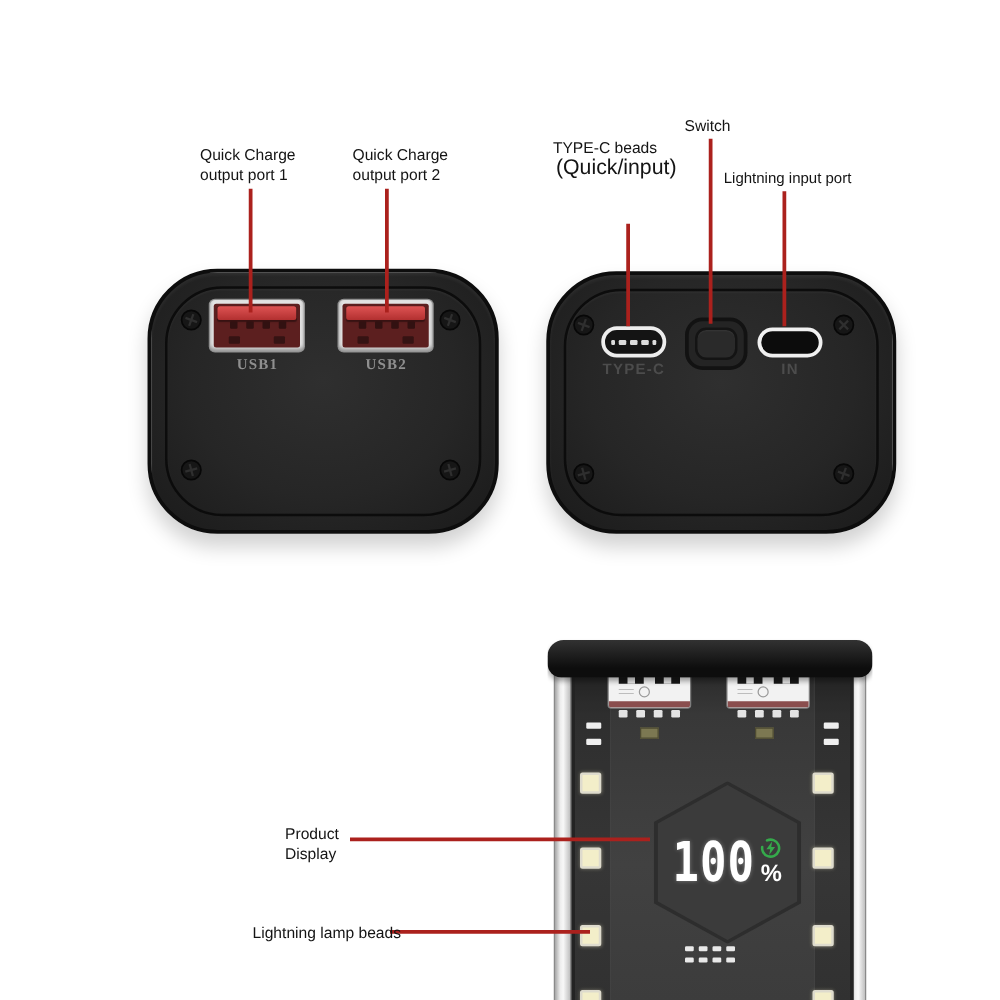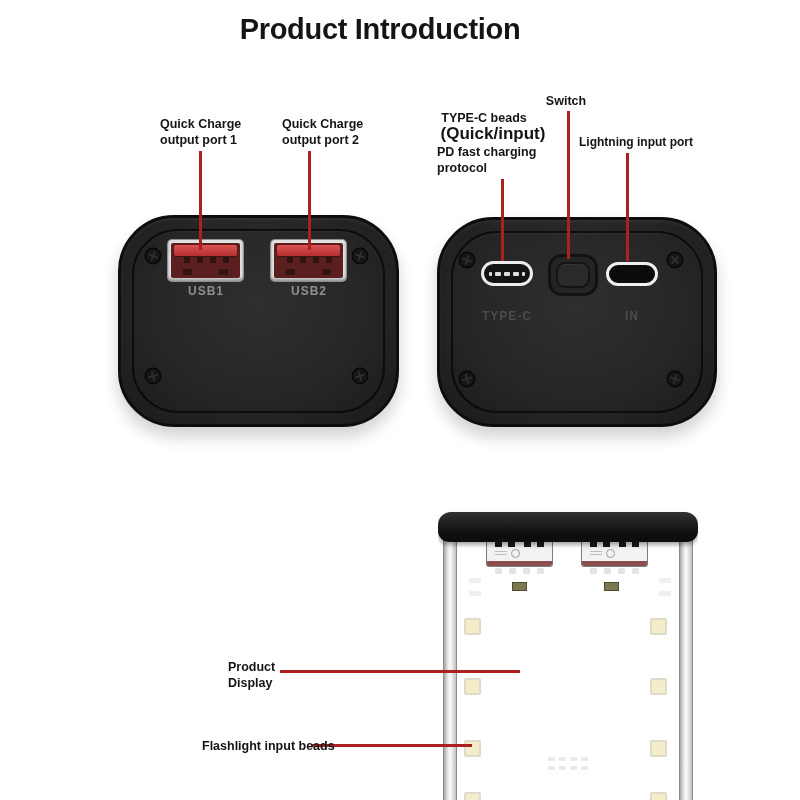--- a/index.html
+++ b/index.html
@@ -1,33 +1,33 @@
 <!DOCTYPE html>
 <html><head>
 <meta charset="utf-8">
 <style>
   html,body{margin:0;padding:0;}
   body{font-family:"Liberation Sans",sans-serif;background:#ffffff;}
   .stage{position:relative;width:800px;height:800px;background:#ffffff;overflow:hidden;margin:0 auto;}
-  .lbl{position:absolute;color:#141414;font-weight:700;font-size:12.5px;line-height:16px;white-space:pre-line;z-index:6;}
+  .lbl{position:absolute;color:#141414;font-weight:400;font-size:12.5px;line-height:16px;white-space:pre-line;z-index:6;}
   .lbl.center{transform:translateX(-50%);text-align:center;}
   .vline{position:absolute;width:2.5px;background:#ab211d;z-index:5;}
   .hline{position:absolute;height:2.5px;background:#ab211d;z-index:5;}
 
   .title{position:absolute;top:13px;left:380px;transform:translateX(-50%);font-size:29px;font-weight:800;color:#151515;letter-spacing:-0.3px;white-space:nowrap;z-index:6;}
 
   
   .device{position:absolute;border-radius:56px;border:3px solid #0d0d0d;
     background:radial-gradient(ellipse at 50% 42%, #2f2f2f 0%, #262626 55%, #1a1a1a 100%);
     box-shadow:0 10px 16px rgba(0,0,0,0.18), inset 0 2px 3px rgba(255,255,255,0.06);z-index:1;}
   .inner-ring{position:absolute;inset:11px;border-radius:46px;border:2px solid rgba(8,8,8,0.85);
     box-shadow:inset 0 1px 2px rgba(255,255,255,0.05);}
   .screw{position:absolute;width:18px;height:18px;}
   .port-label{position:absolute;width:70px;text-align:center;font-size:12px;font-weight:600;letter-spacing:1px;}
-  .lbl-gray{color:#8f8f8f;} .lbl-dark{color:#4c4c4c;margin-top:21px;}
+  .lbl-gray{color:#8f8f8f;font-family:Liberation Serif, serif;} .lbl-dark{color:#4c4c4c;}
 
   
   .usbport{position:absolute;width:75px;height:41px;background:#e3e3e3;border-radius:4px;padding:3px;
     box-sizing:border-box;box-shadow:0 0 0 1px #8f8f8f, inset 0 -2px 3px rgba(0,0,0,0.35);}
   .cavity{position:relative;width:100%;height:100%;background:#5c1f1f;border-radius:2px;overflow:hidden;}
   .tongue{position:absolute;top:2px;left:3px;right:3px;height:11px;border-radius:2px;
     background:linear-gradient(180deg,#de5353,#b23030);box-shadow:0 1px 1px rgba(0,0,0,0.4);}
   .pin{position:absolute;top:14px;width:6px;height:6px;background:#321111;border-radius:1px;}
   .blockl,.blockr{position:absolute;bottom:3px;width:9px;height:6px;background:#351313;border-radius:1px;}
   .blockl{left:12px;} .blockr{right:12px;}
@@ -77,33 +77,30 @@
     letter-spacing:1px;transform:scaleX(0.8);transform-origin:left top;text-shadow:0 0 4px rgba(255,255,255,0.35);}
   .disp-side{display:flex;flex-direction:column;align-items:center;gap:3px;margin-left:-12px;padding-top:2px;}
   .pct{font-size:19px;font-weight:700;color:#ffffff;line-height:20px;}
   .vent{position:absolute;width:7px;height:4px;background:#e9e9e9;border-radius:1px;z-index:3;}
 </style>
 </head>
 <body>
 
 <div class="stage">
 
-  <div class="title">Product Introduction</div>
 
   <div class="lbl" style="left:160px;top:116px;">Quick Charge
 output port 1</div>
   <div class="lbl" style="left:282px;top:116px;">Quick Charge
 output port 2</div>
   <div class="vline" style="left:199px;top:151px;height:99px;"></div>
   <div class="vline" style="left:308px;top:151px;height:99px;"></div>
 
   <div class="lbl center" style="left:484px;top:110px;">TYPE-C beads</div>
   <div class="lbl center" style="left:493px;top:123px;font-size:17px;line-height:21px;">(Quick/input)</div>
-  <div class="lbl" style="left:437px;top:144px;">PD fast charging
-protocol</div>
   <div class="lbl center" style="left:566px;top:93px;">Switch</div>
   <div class="lbl" style="left:579px;top:134px;font-size:12px;">Lightning input port</div>
   <div class="vline" style="left:501px;top:179px;height:82px;"></div>
   <div class="vline" style="left:567px;top:111px;height:148px;"></div>
   <div class="vline" style="left:626px;top:153px;height:108px;"></div>
 
   <div class="device" style="left:118px;top:215px;width:275px;height:206px;">
     <div class="inner-ring"></div>
 
     <svg class="screw" style="left:23px;top:29px;" viewBox="0 0 20 20">
@@ -206,27 +203,44 @@
     </div>
     <div class="inport" style="left:166px;top:42px;"></div>
 
     <div class="port-label lbl-dark" style="left:32px;top:68px;">TYPE-C</div>
     <div class="port-label lbl-dark" style="left:157px;top:68px;">IN</div>
   </div>
 
   <div class="lbl" style="left:228px;top:659px;">Product
 Display</div>
   <div class="hline" style="left:280px;top:670px;width:240px;"></div>
-  <div class="lbl" style="left:202px;top:738px;">Flashlight input beads</div>
+  <div class="lbl" style="left:202px;top:738px;">Lightning lamp beads</div>
   <div class="hline" style="left:312px;top:744px;width:160px;"></div>
 
   <div class="pbank">
     <div class="rail" style="left:5px;"></div>
     <div class="rail" style="left:241px;"></div>
 
+    <div class="pbody">
+      <div class="bead-col left"></div>
+      <div class="bead-col right"></div>
+      <div class="hex">
+        <div class="hex-inner"></div>
+      </div>
+      <div class="display">
+        <span class="digits">100</span>
+        <span class="disp-side">
+          <svg width="17" height="17" viewBox="0 0 20 20">
+            <circle cx="10" cy="10" r="8" fill="none" stroke="#35a94b" stroke-width="2.4" stroke-dasharray="42 9" transform="rotate(-115 10 10)" stroke-linecap="round"></circle>
+            <path d="M11.5 3.5 L6 11 H9.6 L8.6 16.5 L14.2 9 H10.6 Z" fill="#35a94b"></path>
+          </svg>
+          <span class="pct">%</span>
+        </span>
+      </div>
+    </div>
 
     <div class="usbconn" style="left:49px;top:19px;">
       <div class="topbar"></div>
       <div class="slot" style="left:8px;">
           <div class="notch"></div>
         </div>
       <div class="slot" style="left:37px;">
           <div class="notch"></div>
         </div>
       <div class="tinytext"></div>

